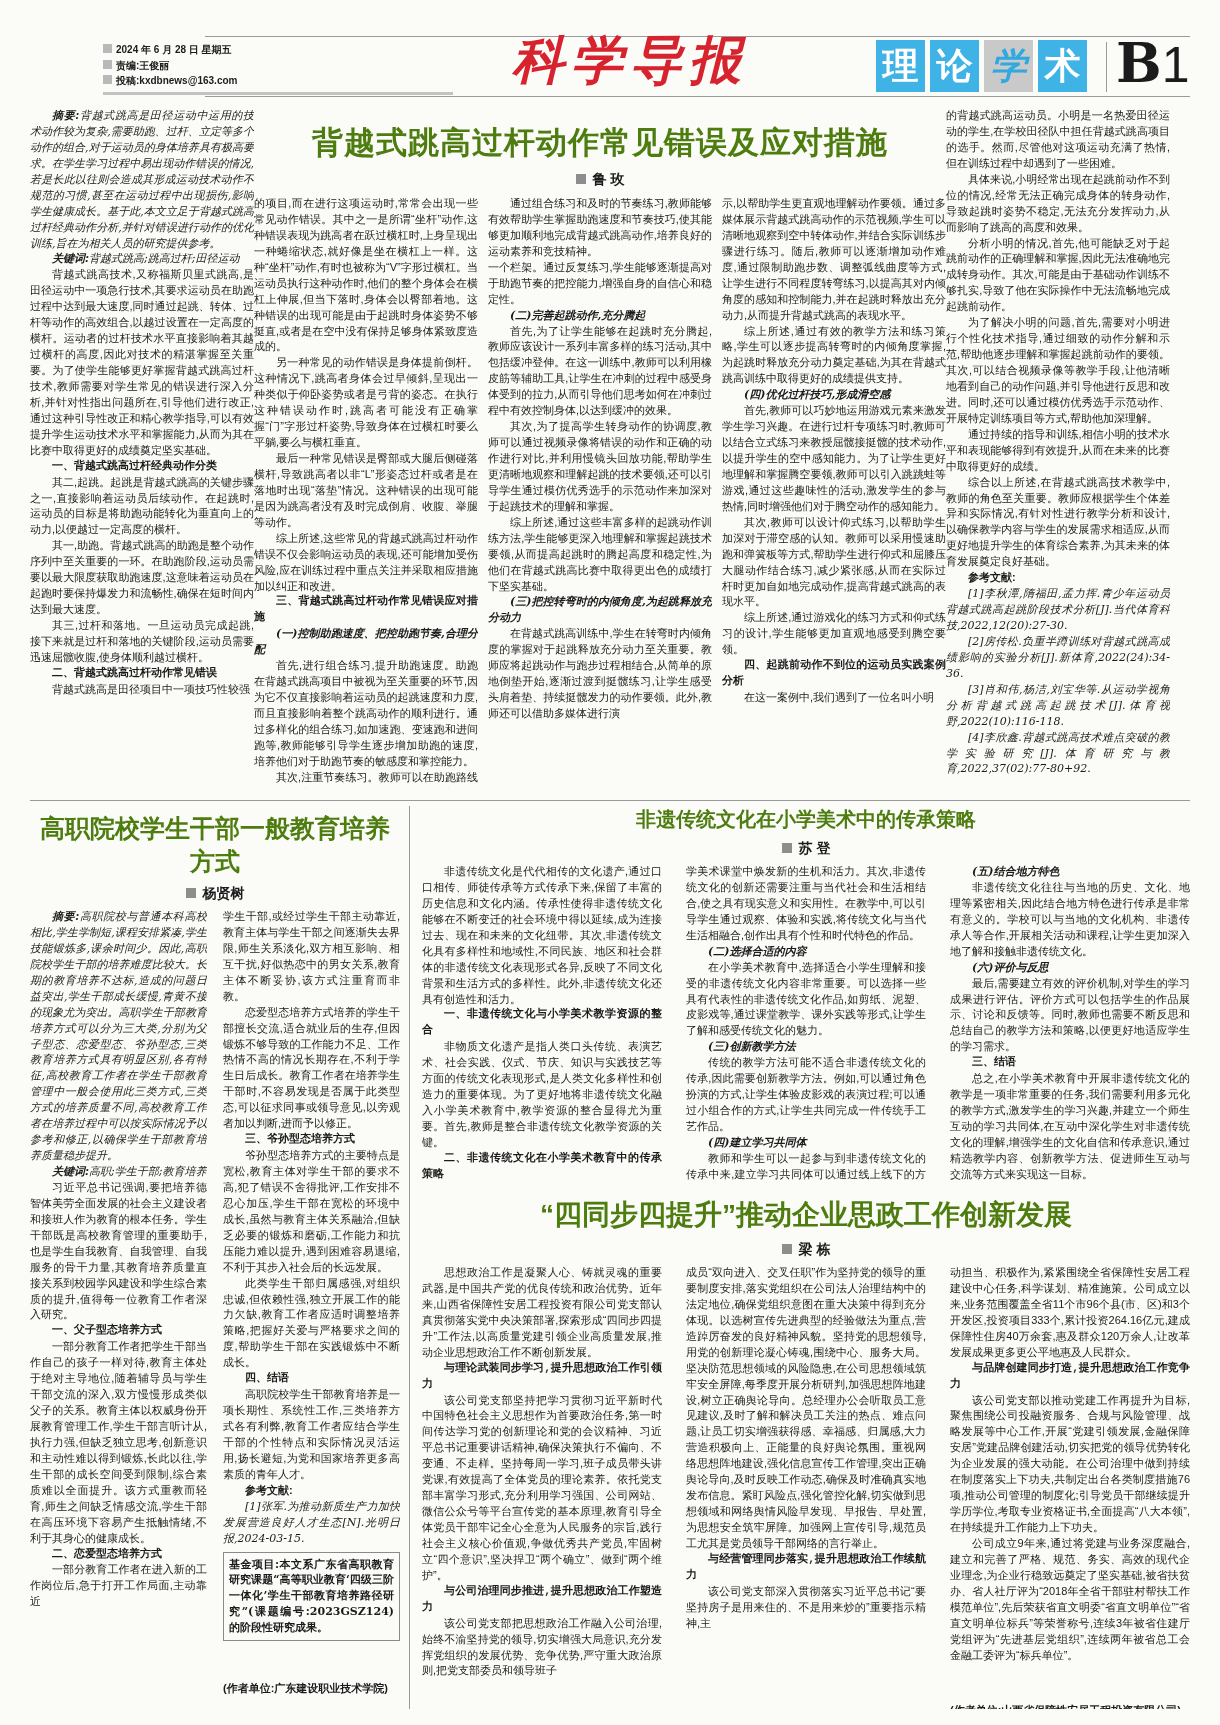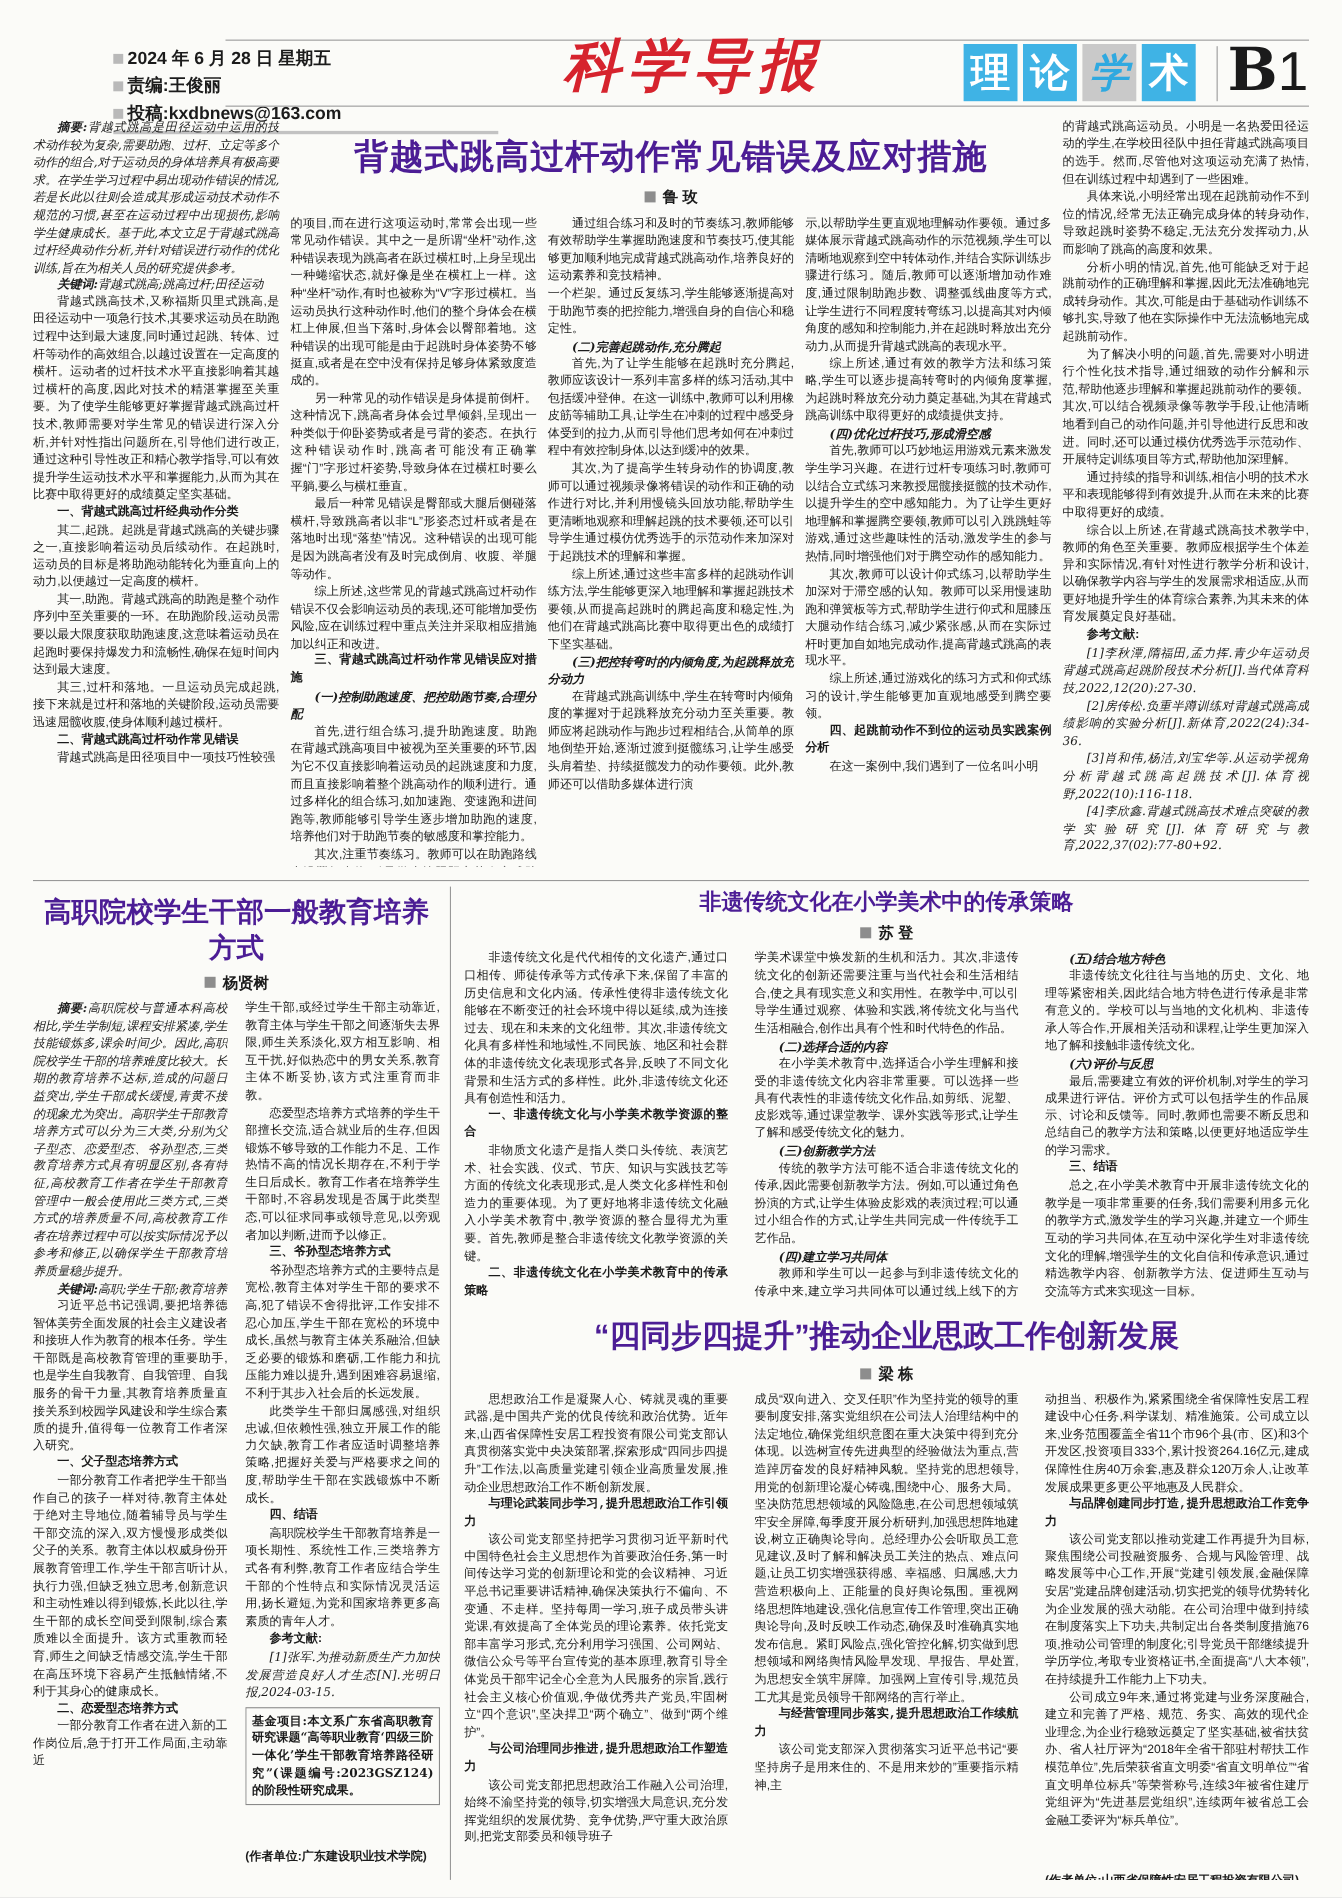--- a/index.html
+++ b/index.html
@@ -1,53 +1,53 @@
 <!DOCTYPE html>
 <html><head>
 <meta charset="utf-8">
 <style>
   html,body{margin:0;padding:0;background:#dcdcdc;}
   .page{position:relative;width:1220px;height:1725px;margin:0 auto;background:#fbfbf8;
         font-family:"Liberation Sans","DejaVu Sans",sans-serif;color:#1b1b1b;overflow:hidden;}
   
   .h-rule-top{position:absolute;left:205px;right:30px;top:36px;border-top:1px solid #9a9a9a;}
   .h-rule-bot{position:absolute;left:205px;right:30px;top:96px;border-top:1px solid #9a9a9a;}
-  .h-meta{position:absolute;left:103px;top:42px;width:350px;font-size:16px;line-height:1.55;
+  .h-meta{position:absolute;left:103px;top:42px;width:350px;font-size:10px;line-height:1.55;
           font-weight:bold;border-bottom:3px solid #c2c2c2;padding-bottom:3px;}
   .h-meta .row{white-space:nowrap;}
   .h-meta .sq{display:inline-block;width:9px;height:9px;background:#b9b9b9;margin-right:4px;}
   .masthead{position:absolute;left:512px;top:34px;font-family:"DejaVu Serif","Liberation Serif",serif;
             font-style:italic;font-weight:bold;font-size:52px;line-height:1;letter-spacing:7px;color:#d6232d;}
   .s-blocks{position:absolute;left:876px;top:40px;display:flex;gap:5px;}
   .s-block{width:49px;height:52px;display:flex;align-items:center;justify-content:center;
            font-weight:bold;font-size:36px;color:#fff;}
   .s-block.blue{background:#3fb3e5;}
   .s-block.gray{background:#c9c9c9;color:#2fa9e0;font-family:"DejaVu Serif",serif;font-style:italic;}
   .h-vline{position:absolute;left:1106px;top:42px;height:50px;border-left:1px solid #9a9a9a;}
   .pageno{position:absolute;left:1116px;top:36px;line-height:1;}
   .pageno .b{font-family:"DejaVu Serif","Liberation Serif",serif;font-weight:bold;font-size:54px;}
   .pageno .d{font-size:50px;font-weight:normal;}
   
-  .atitle{text-align:center;font-weight:bold;color:#4c1d95;margin:0;}
+  .atitle{text-align:center;font-weight:bold;color:#4d7c0f;margin:0;}
   .byline{text-align:center;font-size:14px;font-weight:bold;margin:7px 0 6px;}
   .bsq{display:inline-block;width:10px;height:10px;background:#8d8d8d;margin-right:7px;}
   .cols{display:flex;}
   .col{font-size:11px;line-height:1.45;text-align:justify;overflow:hidden;}
   .para{margin:0;text-indent:2em;}
   .para.cont{text-indent:0;}
   .para.h{font-weight:bold;font-family:Liberation Mono, monospace;}
   .para.h2{font-weight:bold;font-family:"DejaVu Serif","Liberation Serif",serif;font-style:italic;}
   .para.abstract,.para.kw,.para.ref{font-family:"DejaVu Serif","Liberation Serif",serif;font-style:italic;}
   .para.refh{font-weight:bold;}
   .para.author{text-align:left;font-weight:bold;text-indent:0;padding-right:2px;margin-top:40px;}
   .para.fund{font-weight:bold;font-family:"DejaVu Serif","Liberation Serif",serif;
              border:1px solid #8a8a8a;padding:4px 5px;margin-top:5px;text-indent:0;}
   
   #a1{position:absolute;left:30px;top:108px;width:1160px;height:684px;}
-  #a1 .cols{gap:10px;height:100%;}
+  #a1 .cols{height:100%;}
   #a1 .col{width:224px;height:100%;}
   #a1 .mid{width:692px;height:100%;}
   #a1 .mid-head{height:88px;}
   #a1 .atitle{font-size:31px;letter-spacing:1px;padding-top:14px;}
   #a1 .mid-cols{display:flex;gap:10px;height:592px;}
   #a1 .mid-cols .col{width:224px;height:100%;}
   .sep-h{position:absolute;left:30px;right:30px;top:800px;border-top:1px solid #999;}
   .sep-v{position:absolute;left:409px;top:806px;height:903px;border-left:1px solid #999;}
   
   #a2{position:absolute;left:30px;top:812px;width:370px;height:900px;}

